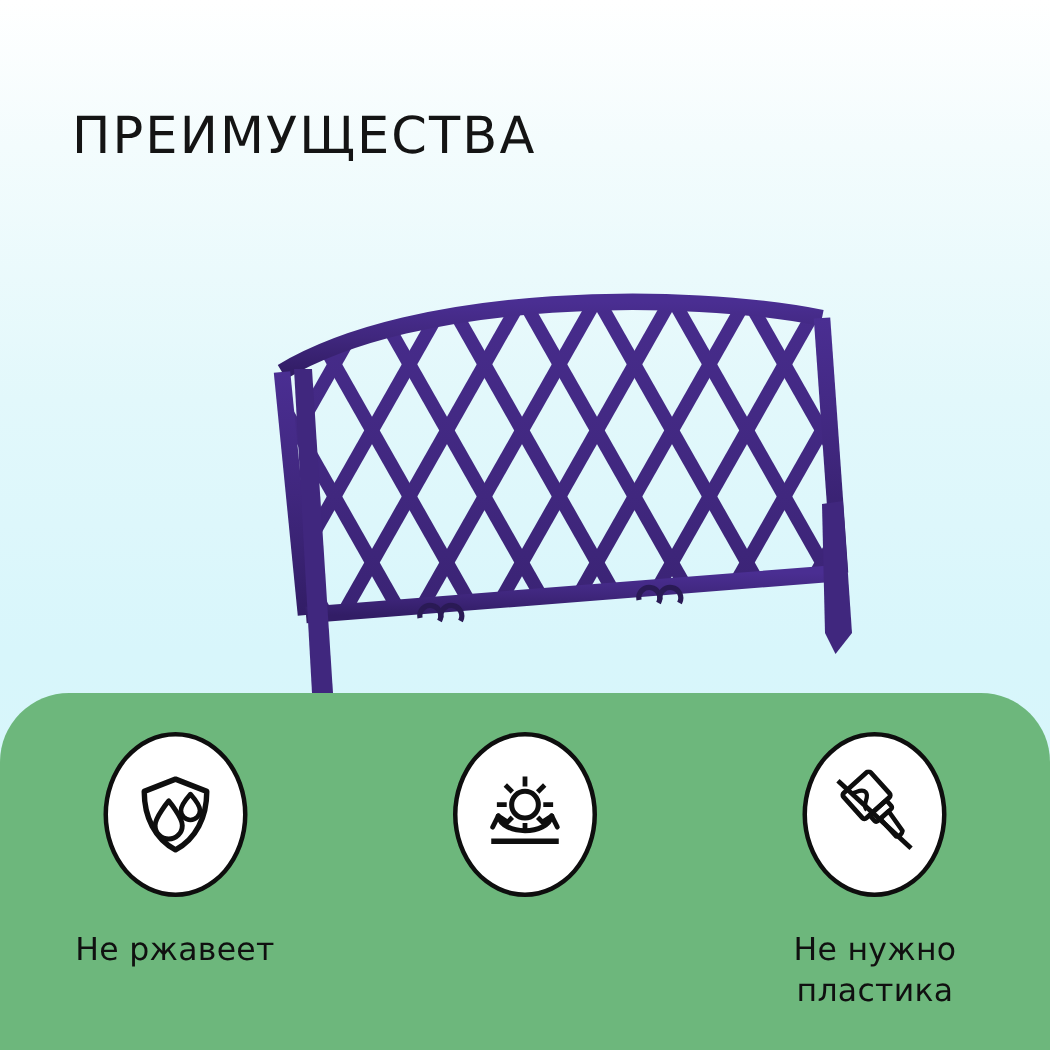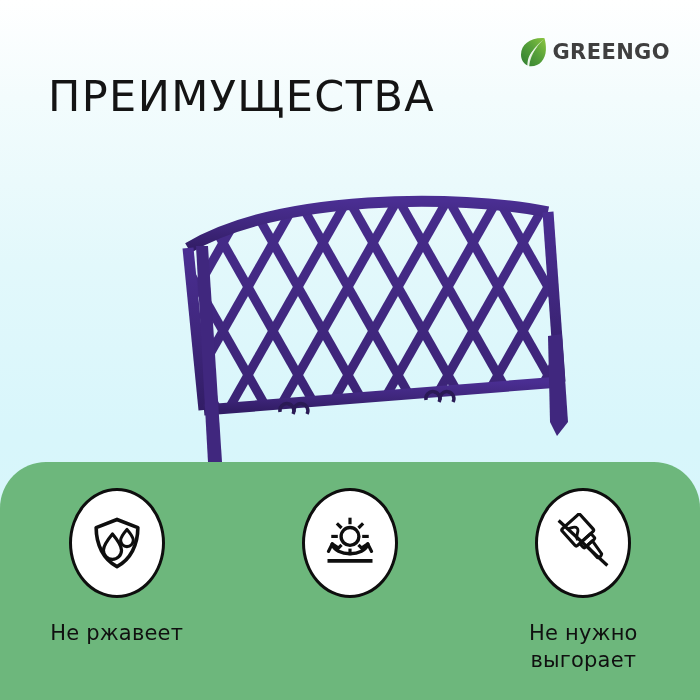--- a/index.html
+++ b/index.html
@@ -41,21 +41,21 @@
     letter-spacing: 0.4px;
     color: #3f3f3f;
     line-height: 1;
   }
 
   
   #headline {
     position: absolute;
     left: 48px;
     top: 74px;
-    font-size: 43px;
+    font-size: 34px;
     font-weight: normal;
     letter-spacing: 1.4px;
     color: #141414;
     line-height: 1.05;
     white-space: nowrap;
   }
   #subhead {
     position: absolute;
     left: 48px;
     top: 134px;
@@ -126,36 +126,20 @@
     line-height: 1.28;
     letter-spacing: 0.2px;
   }
   .feature.wide .feature-label { max-width: 130px; }
 </style>
 </head>
 <body>
 
 <div id="poster">
 
-  <div id="brand">
-    <span class="leaf-wrap">
-      <svg viewBox="0 0 30 32" width="30" height="32" aria-hidden="true">
-        <defs>
-          <linearGradient id="leafGrad" x1="0" y1="1" x2="1" y2="0">
-            <stop offset="0%" stop-color="#2f7d32"></stop>
-            <stop offset="55%" stop-color="#57a13a"></stop>
-            <stop offset="100%" stop-color="#8cc63f"></stop>
-          </linearGradient>
-        </defs>
-        <path d="M26.5 2.2 C12.5 1.2 3.2 8.6 3.0 18.4 C2.9 23.4 5.6 27.4 9.6 29.4 C9.0 23.0 12.4 15.0 20.0 10.2 C13.8 16.4 10.6 23.0 11.3 30.2 C20.8 31.2 27.4 24.2 27.9 14.0 C28.1 9.6 27.5 5.6 26.5 2.2 Z" fill="url(#leafGrad)"></path>
-        <path d="M26.2 3.2 C19.4 8.6 13.2 17.4 11.0 30.0 C10.4 29.8 9.9 29.6 9.5 29.4 C11.2 17.6 18.0 8.4 26.2 3.2 Z" fill="#e9f5e1" opacity="0.85"></path>
-      </svg>
-    </span>
-    <span class="wordmark">GREENGO</span>
-  </div>
 
   <div id="headline">ПРЕИМУЩЕСТВА</div>
 
   <div id="fence">
     <svg viewBox="0 0 400 290" width="400" height="290" aria-hidden="true">
       <defs>
         <clipPath id="panelClip">
 
           <path d="M20 62 C110 8 290 8 380 26 L392 196 L36 224 Z"></path>
         </clipPath>
@@ -252,19 +236,19 @@
           <svg viewBox="0 0 64 64" width="60" height="60" aria-hidden="true">
             <g transform="rotate(-42 32 32)">
               <rect x="24" y="6" width="26" height="24" rx="2" fill="none" stroke="#0e0e0e" stroke-width="3.4"></rect>
               <path d="M30 26 C30 20 38 21 38 16 C38 11 30 12 30 9" fill="none" stroke="#0e0e0e" stroke-width="3"></path>
               <rect x="29" y="30" width="16" height="7" rx="1.5" fill="none" stroke="#0e0e0e" stroke-width="3.2"></rect>
               <path d="M33 37 L41 37 L39 54 A5 5 0 0 1 33 54 Z" fill="none" stroke="#0e0e0e" stroke-width="3.2" stroke-linejoin="round"></path>
             </g>
             <line x1="6" y1="8" x2="58" y2="56" stroke="#0e0e0e" stroke-width="3.4"></line>
           </svg>
         </div>
-        <div class="feature-label">Не нужно выгорает</div>
+        <div class="feature-label">Не нужно пластика</div>
       </div>
 
     </div>
   </div>
 
 </div>
 
 </body></html>

